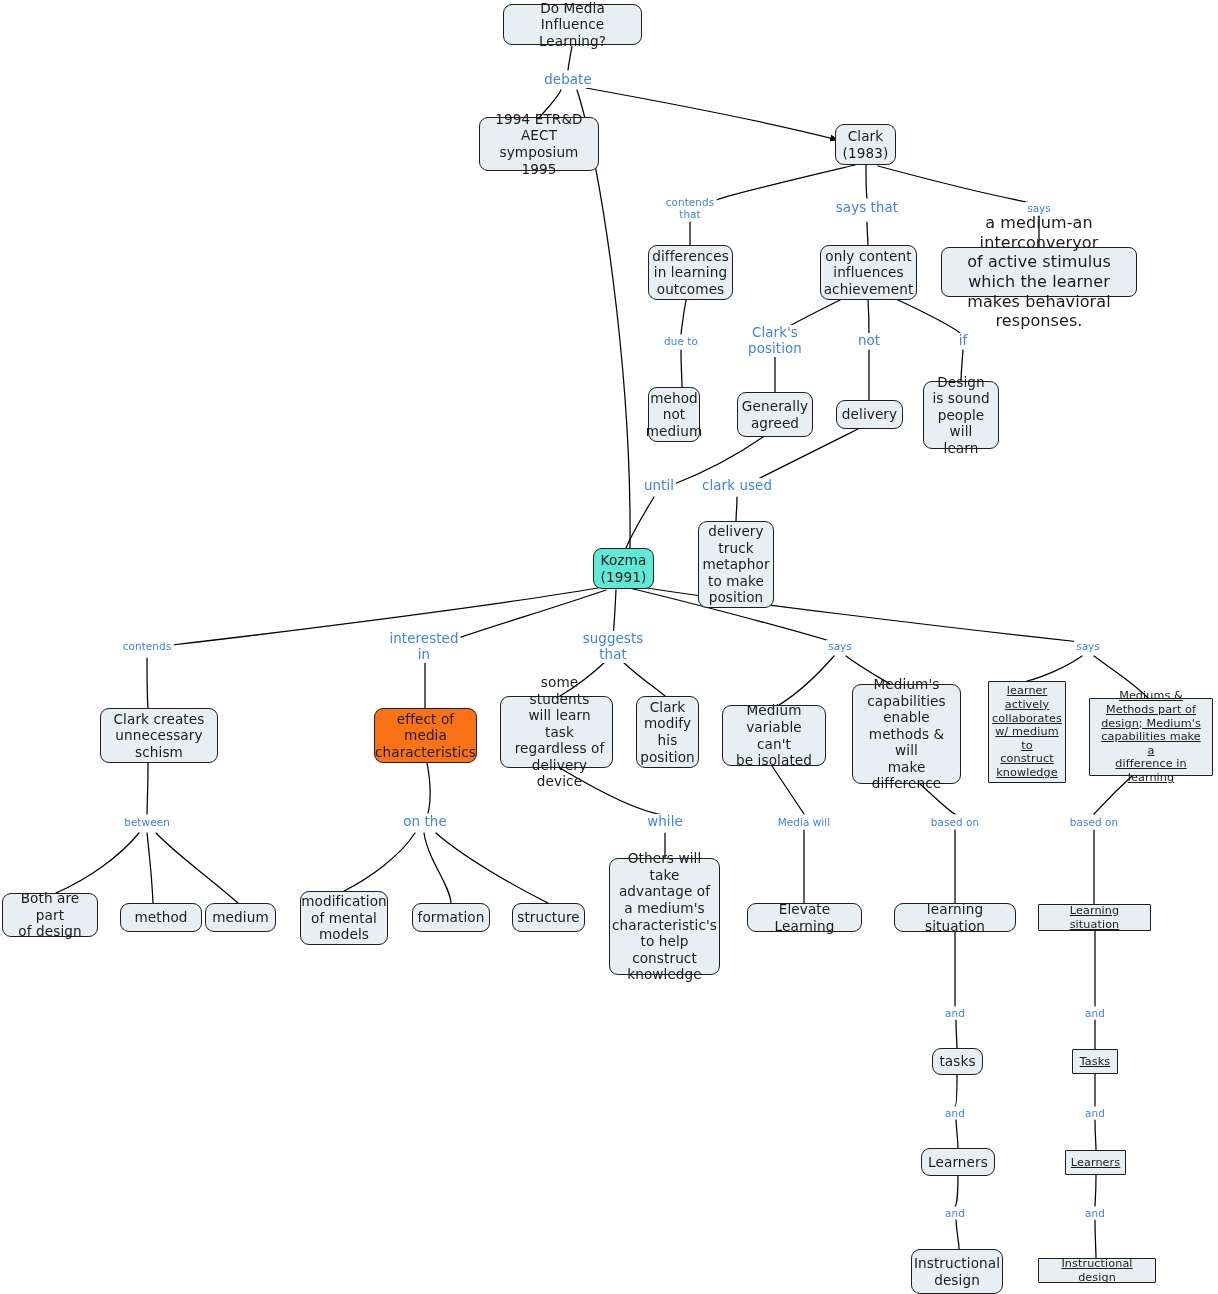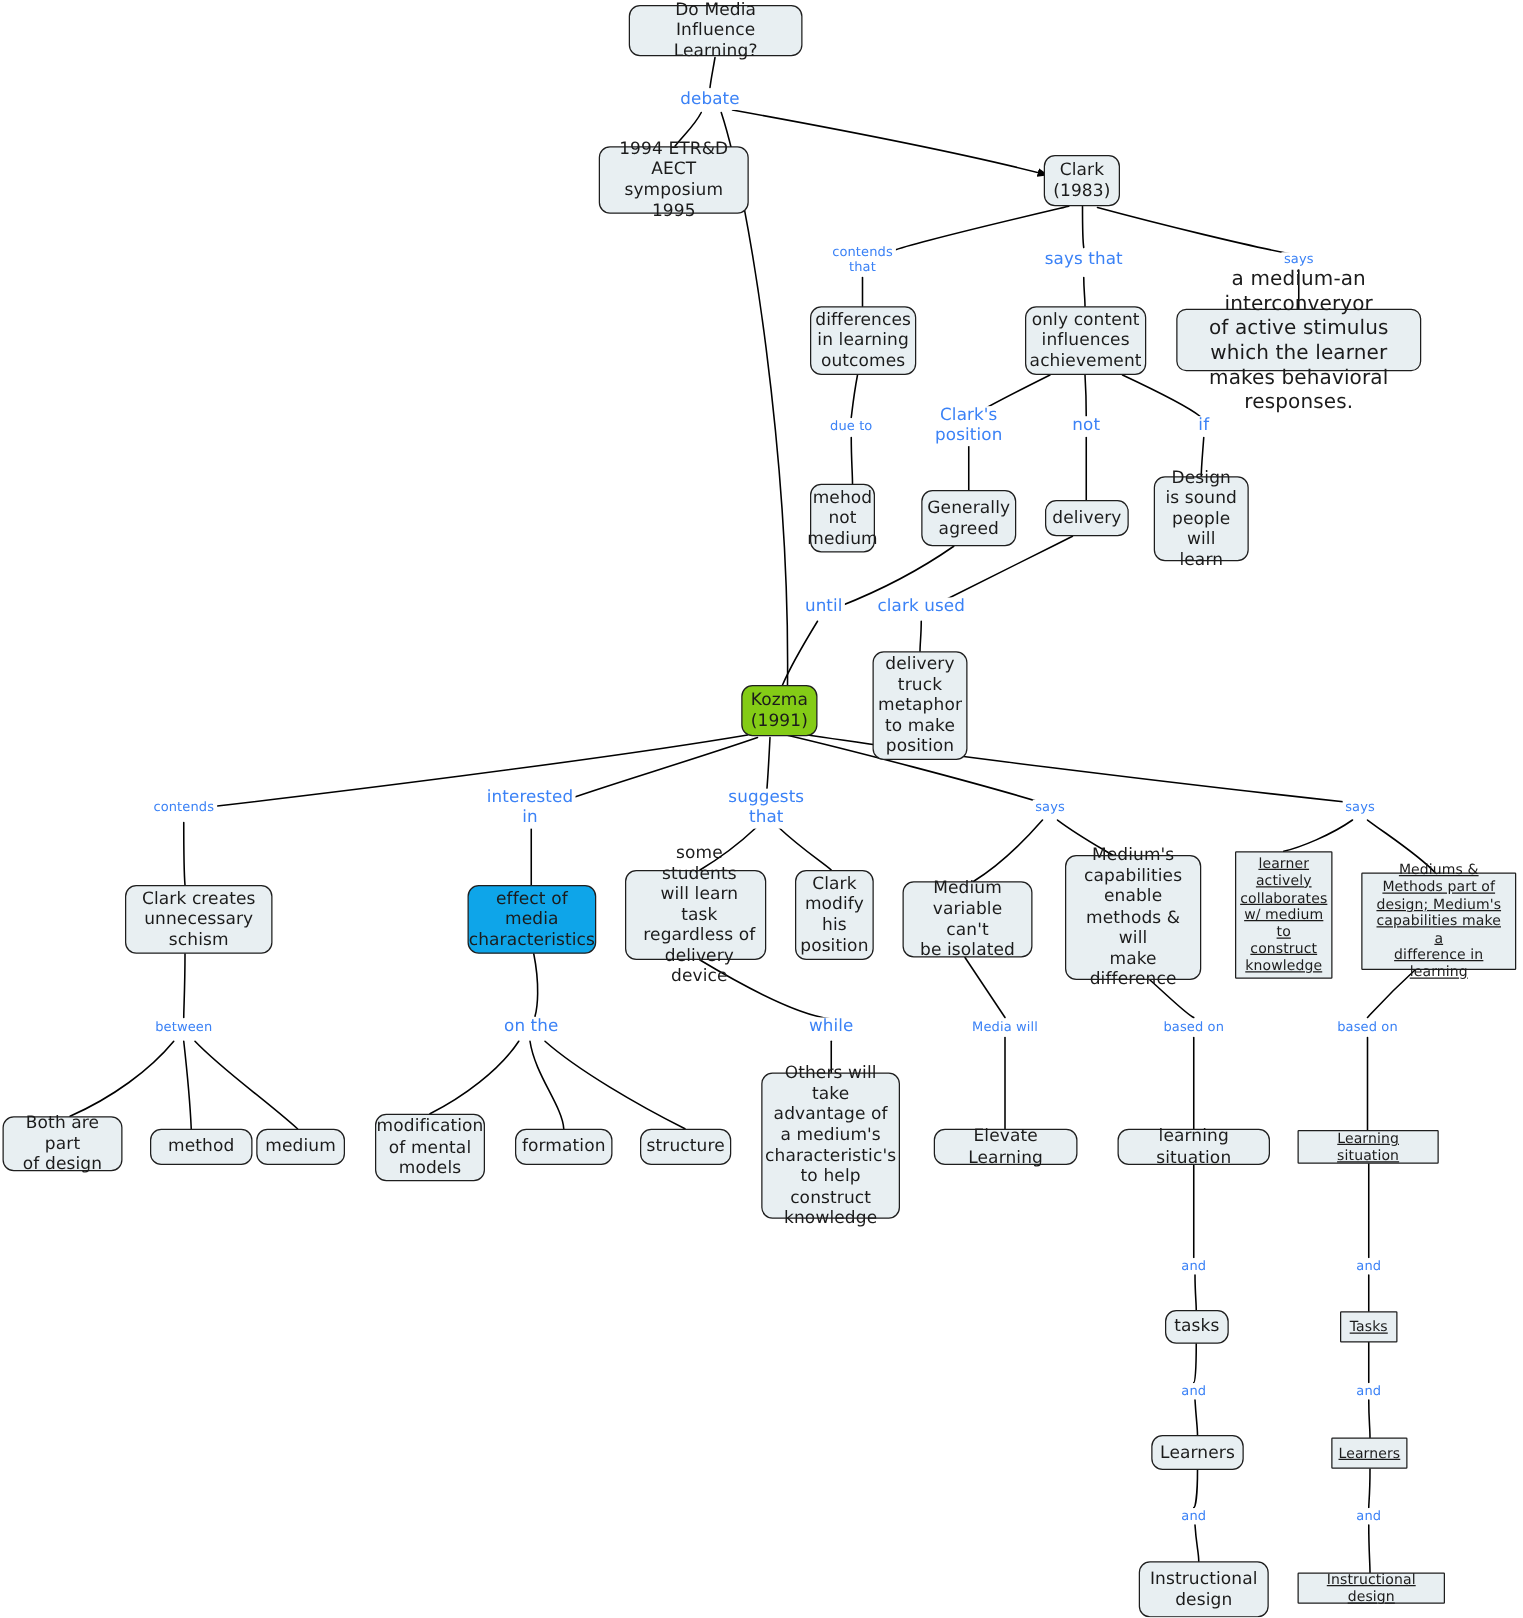--- a/index.html
+++ b/index.html
@@ -154,31 +154,31 @@
       <div class="node md" style="left: 648px; top: 387px; width: 52px; height: 55px; background: rgb(232, 239, 242); border-color: rgb(30, 30, 30);">mehod
 not
 medium</div>
       <div class="node md" style="left: 737px; top: 392px; width: 76px; height: 45px; background: rgb(232, 239, 242); border-color: rgb(30, 30, 30);">Generally
 agreed</div>
       <div class="node md" style="left: 836px; top: 400px; width: 67px; height: 29px; background: rgb(232, 239, 242); border-color: rgb(30, 30, 30);">delivery</div>
       <div class="node md" style="left: 923px; top: 381px; width: 76px; height: 68px; background: rgb(232, 239, 242); border-color: rgb(30, 30, 30);">Design
 is sound
 people
 will learn</div>
-      <div class="node md" style="left: 593px; top: 548px; width: 61px; height: 41px; background: #84cc16; border-color: rgb(30, 30, 30);">Kozma
+      <div class="node md" style="left: 593px; top: 548px; width: 61px; height: 41px; background: #5eead4; border-color: rgb(30, 30, 30);">Kozma
 (1991)</div>
       <div class="node md" style="left: 698px; top: 521px; width: 76px; height: 87px; background: rgb(232, 239, 242); border-color: rgb(30, 30, 30);">delivery
 truck
 metaphor
 to make
 position</div>
       <div class="node md" style="left: 100px; top: 708px; width: 118px; height: 55px; background: rgb(232, 239, 242); border-color: rgb(30, 30, 30);">Clark creates
 unnecessary
 schism</div>
-      <div class="node md" style="left: 374px; top: 708px; width: 103px; height: 55px; background: #0ea5e9; border-color: rgb(30, 30, 30);">effect of
+      <div class="node md" style="left: 374px; top: 708px; width: 103px; height: 55px; background: #f97316; border-color: rgb(30, 30, 30);">effect of
 media
 characteristics</div>
       <div class="node md" style="left: 500px; top: 696px; width: 113px; height: 72px; background: rgb(232, 239, 242); border-color: rgb(30, 30, 30); padding-left: 12px;">some  students
 will learn task
 regardless of
 delivery device</div>
       <div class="node md" style="left: 636px; top: 696px; width: 63px; height: 72px; background: rgb(232, 239, 242); border-color: rgb(30, 30, 30);">Clark
 modify
 his
 position</div>
@@ -219,21 +219,21 @@
 to help
 construct
 knowledge</div>
       <div class="node md" style="left: 747px; top: 903px; width: 115px; height: 29px; background: rgb(232, 239, 242); border-color: rgb(30, 30, 30);">Elevate Learning</div>
       <div class="node md" style="left: 894px; top: 903px; width: 122px; height: 29px; background: rgb(232, 239, 242); border-color: rgb(30, 30, 30);">learning situation</div>
       <div class="node xs" style="left: 1038px; top: 904px; width: 113px; height: 27px; background: rgb(232, 239, 242); border-color: rgb(30, 30, 30);">Learning situation</div>
       <div class="node md" style="left: 932px; top: 1048px; width: 51px; height: 27px; background: rgb(232, 239, 242); border-color: rgb(30, 30, 30);">tasks</div>
       <div class="node xs" style="left: 1072px; top: 1049px; width: 46px; height: 25px; background: rgb(232, 239, 242); border-color: rgb(30, 30, 30);">Tasks</div>
       <div class="node md" style="left: 921px; top: 1148px; width: 74px; height: 28px; background: rgb(232, 239, 242); border-color: rgb(30, 30, 30);">Learners</div>
       <div class="node xs" style="left: 1065px; top: 1150px; width: 61px; height: 25px; background: rgb(232, 239, 242); border-color: rgb(30, 30, 30);">Learners</div>
-      <div class="node md" style="left: 911px; top: 1249px; width: 104px; height: 45px; background: rgb(232, 239, 242); border-color: rgb(30, 30, 30); text-align: center;">Instructional
+      <div class="node md" style="left: 911px; top: 1249px; width: 92px; height: 45px; background: rgb(232, 239, 242); border-color: rgb(30, 30, 30); text-align: center;">Instructional
 design</div>
       <div class="node xs" style="left: 1038px; top: 1258px; width: 118px; height: 25px; background: rgb(232, 239, 242); border-color: rgb(30, 30, 30);">Instructional design</div>
     </div>
   <div id="label-layer">
       <div class="edge-label big" style="left: 568px; top: 80px;">debate</div>
       <div class="edge-label small" style="left: 690px; top: 208px;">contends
 that</div>
       <div class="edge-label big" style="left: 867px; top: 208px;">says that</div>
       <div class="edge-label small" style="left: 1039px; top: 208px;">says</div>
       <div class="edge-label small" style="left: 681px; top: 341px;">due to</div>

